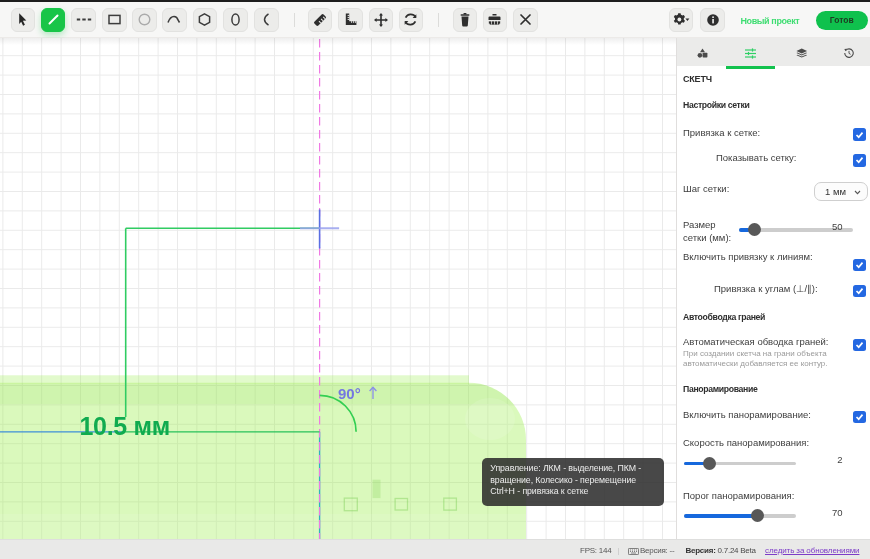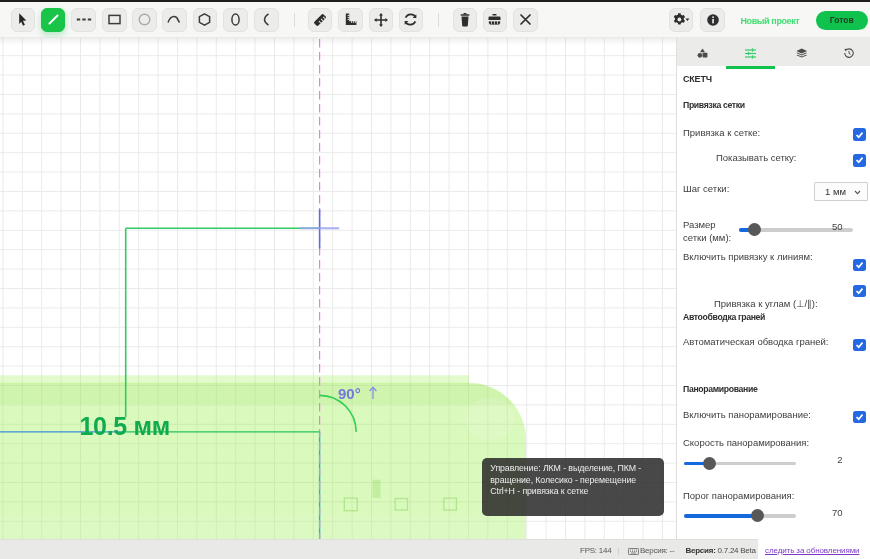--- a/index.html
+++ b/index.html
@@ -10,40 +10,40 @@
   
   #toolbar{left:0;top:2px;width:870px;height:36px;background:#f7f7f6;border-bottom:1px solid #eceae8;box-sizing:border-box;}
   .tbtn{position:absolute;top:5.5px;width:24.5px;height:24.5px;background:#ececea;border:1px solid #e2e2e0;border-radius:6px;box-sizing:border-box;display:flex;align-items:center;justify-content:center;}
   .tbtn svg{display:block;}
   .tbtn.green{background:#18c548;border-color:#18c548;box-shadow:0 3px 6px rgba(24,197,72,.3);}
   .tsep{position:absolute;top:11px;width:1px;height:14px;background:#dcdcda;}
   #newproj{left:740.5px;top:13.5px;font-size:9px;font-weight:bold;color:#3fdd72;letter-spacing:-0.4px;}
   #gotov{left:816px;top:8.5px;width:51.5px;height:19.5px;background:#0fc14d;border-radius:10px;color:#1e3a22;font-size:8.5px;font-weight:bold;display:flex;align-items:center;justify-content:center;}
   
   #canvas{left:0;top:38px;width:676px;height:501px;background:#fff;overflow:hidden;}
-  #tooltip{left:482.3px;top:420.1px;width:182px;height:58px;box-sizing:border-box;background:rgba(40,40,40,0.85);border-radius:5px;color:#ededed;font-size:8.8px;line-height:11.6px;padding:5px 8px;letter-spacing:-0.1px;}
+  #tooltip{left:482.3px;top:420.1px;width:182px;height:48px;box-sizing:border-box;background:rgba(40,40,40,0.85);border-radius:5px;color:#ededed;font-size:8.8px;line-height:11.6px;padding:5px 8px;letter-spacing:-0.1px;}
   
   #panel{left:676px;top:38px;width:170px;height:501px;background:#fff;border-left:1px solid #e0dedd;box-sizing:border-box;}
   #tabbar{position:absolute;left:0;top:0;width:194px;height:28.3px;background:#ebebea;}
   #tabunderline{position:absolute;left:49px;top:28.3px;width:49.2px;height:2.3px;background:#12c24e;}
   .tabicon{position:absolute;top:8px;}
   .prow{position:absolute;left:6px;color:#3d3d3d;font-size:9.5px;}
   .pbold{font-weight:bold;color:#2e2e2e;font-size:8.7px;letter-spacing:-0.35px;}
   .chk{position:absolute;left:176px;width:12.5px;height:12.5px;background:#2468e2;border-radius:2.5px;display:flex;align-items:center;justify-content:center;}
   .chk svg{display:block;}
   .pval{position:absolute;color:#414141;font-size:9.5px;right:3.5px;text-align:right;}
-  #dropdown{position:absolute;left:137.1px;top:143.8px;width:54px;height:19.4px;background:#fcfcfc;border:1px solid #cfcfcf;border-radius:1px;box-sizing:border-box;color:#333;font-size:9.5px;display:flex;align-items:center;}
+  #dropdown{position:absolute;left:137.1px;top:143.8px;width:54px;height:19.4px;background:#fcfcfc;border:1px solid #cfcfcf;border-radius:7px;box-sizing:border-box;color:#333;font-size:9.5px;display:flex;align-items:center;}
   #dropdown .dtext{margin-left:10px;}
   #dropdown .dcaret{position:absolute;right:6px;top:7px;}
   .slider{position:absolute;height:13px;}
   .strack{position:absolute;top:5px;left:0;right:0;height:3.5px;background:#cdcdcd;border-radius:2px;}
   .sfill{position:absolute;top:5px;left:0;height:3.5px;background:#1668dd;border-radius:2px;}
   .sknob{position:absolute;top:0;width:13px;height:13px;background:#585858;border-radius:50%;}
   
-  #statusbar{left:0;top:539px;width:758px;height:20px;background:#e9e9e8;border-top:1px solid #dededd;box-sizing:border-box;color:#565656;font-size:8px;letter-spacing:-0.25px;white-space:nowrap;}
+  #statusbar{left:0;top:539px;width:870px;height:20px;background:#e9e9e8;border-top:1px solid #dededd;box-sizing:border-box;color:#565656;font-size:8px;letter-spacing:-0.25px;white-space:nowrap;}
   .sitem{position:absolute;top:5.5px;}
 </style>
 </head>
 <body>
 <div id="topstrip" class="abs"></div>
 
 <div id="toolbar" class="abs">
   <div class="tbtn" style="left:10.6px">
     <svg width="15" height="15" viewBox="0 0 15 15">
         <path d="M4.2 1.3 L11.3 8.4 L7.9 8.8 L9.9 12.8 L8.1 13.7 L6.2 9.7 L4.2 11.9 Z" fill="#262626"></path>
@@ -238,21 +238,21 @@
         <path d="M1.8 7.9 L7 10.3 L12.2 7.9 L13.5 8.5 L7 11.5 L0.5 8.5 Z"></path>
       </g>
     </svg>
   <svg class="tabicon" style="left:166.6px;top:9.5px" width="10" height="10" viewBox="0 0 13 13">
       <path d="M2.2 3.2 A5.5 5.5 0 1 1 1 6.5" fill="none" stroke="#4b4b4b" stroke-width="1.4"></path>
       <path d="M0.4 1.2 L3.8 1 L2 4.3 Z" fill="#4b4b4b"></path>
       <path d="M6.5 3.8 V7 L8.6 8.2" fill="none" stroke="#4b4b4b" stroke-width="1.2"></path>
     </svg>
 
   <div class="prow pbold" style="top:35.5px;font-size:9px;letter-spacing:-0.2px;">СКЕТЧ</div>
-  <div class="prow pbold" style="top:61.9px;">Привязка сетки</div>
+  <div class="prow pbold" style="top:61.9px;">Настройки сетки</div>
 
   <div class="prow" style="top:88.5px;">Привязка к сетке:</div>
   <div class="chk" style="top:90.4px;">
       <svg width="9" height="8" viewBox="0 0 9 8">
         <path d="M1.5 4 L3.7 6.2 L7.5 1.6" fill="none" stroke="#fff" stroke-width="1.7"></path>
       </svg>
     </div>
 
   <div class="prow" style="top:114.1px;margin-left:33px;">Показывать сетку:</div>
   <div class="chk" style="top:116px;">
@@ -277,35 +277,36 @@
   </div>
   <div class="pval" style="top:182.5px;">50</div>
 
   <div class="prow" style="top:213px;">Включить привязку к линиям:</div>
   <div class="chk" style="top:220.8px;">
       <svg width="9" height="8" viewBox="0 0 9 8">
         <path d="M1.5 4 L3.7 6.2 L7.5 1.6" fill="none" stroke="#fff" stroke-width="1.7"></path>
       </svg>
     </div>
 
-  <div class="prow" style="top:260px;padding-left:31px;">Привязка к углам (⊥/∥):</div>
+  <div class="prow" style="top:245px;padding-left:31px;">Привязка к углам (⊥/∥):</div>
   <div class="chk" style="top:246.5px;">
       <svg width="9" height="8" viewBox="0 0 9 8">
         <path d="M1.5 4 L3.7 6.2 L7.5 1.6" fill="none" stroke="#fff" stroke-width="1.7"></path>
       </svg>
     </div>
 
   <div class="prow pbold" style="top:274.2px;">Автообводка граней</div>
 
   <div class="prow" style="top:298.4px;">Автоматическая обводка граней:</div>
   <div class="chk" style="top:300.5px;">
       <svg width="9" height="8" viewBox="0 0 9 8">
         <path d="M1.5 4 L3.7 6.2 L7.5 1.6" fill="none" stroke="#fff" stroke-width="1.7"></path>
       </svg>
     </div>
+  <div class="prow" style="top:311.2px;font-size:8px;color:#9a9a9a;line-height:9.4px;">При создании скетча на грани объекта<br>автоматически добавляется ее контур.</div>
 
   <div class="prow pbold" style="top:345.8px;">Панорамирование</div>
 
   <div class="prow" style="top:370.7px;">Включить панорамирование:</div>
   <div class="chk" style="top:372.6px;">
       <svg width="9" height="8" viewBox="0 0 9 8">
         <path d="M1.5 4 L3.7 6.2 L7.5 1.6" fill="none" stroke="#fff" stroke-width="1.7"></path>
       </svg>
     </div>
 

